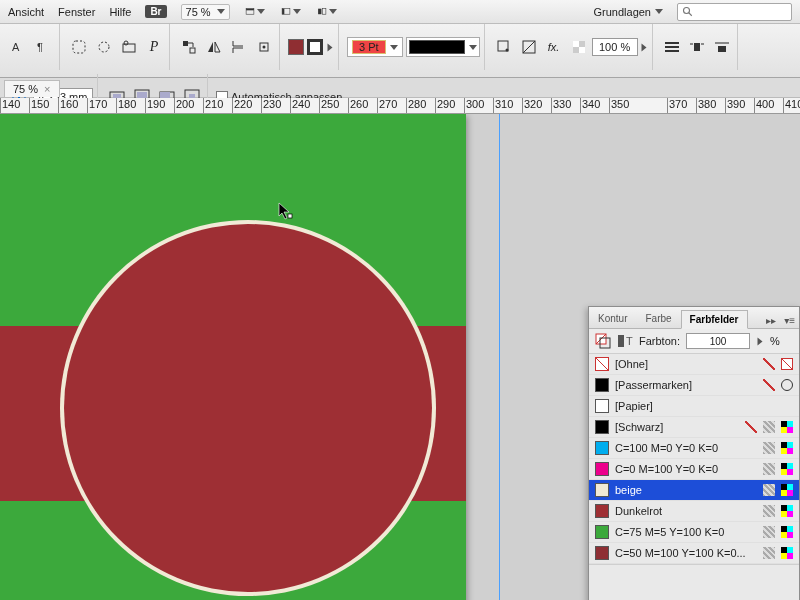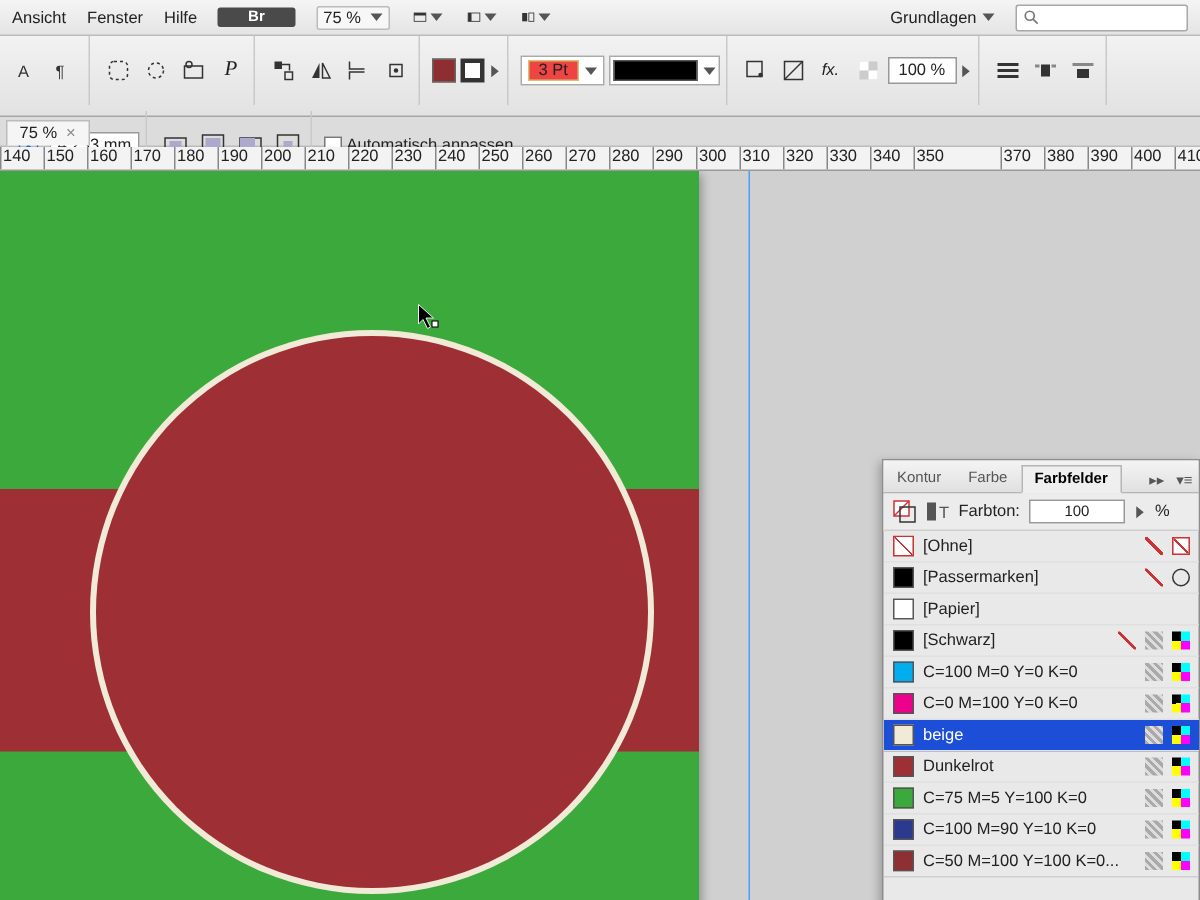--- a/index.html
+++ b/index.html
@@ -1,19 +1,19 @@
 <!DOCTYPE html>
 <html><head>
 <meta charset="utf-8">
 <style>
 * { box-sizing: border-box; margin: 0; padding: 0; font-family: "Segoe UI", Tahoma, sans-serif; font-size: 11px; color: #222; user-select: none; }
 body { background: #e6e6e6; width: 800px; height: 600px; overflow: hidden; position: relative; }
 .menubar { height: 24px; background: linear-gradient(#f5f5f5,#e4e4e4); display: flex; align-items: center; padding: 0 8px; gap: 14px; border-bottom: 1px solid #bcbcbc; }
 .menubar .mitem { cursor: default; }
-.menubar .chip { background:#4a4a4a; color:#fff; padding:1px 20px; border-radius:2px; font-weight:bold; font-size:10px;}
+.menubar .chip { background:#4a4a4a; color:#fff; padding:1px 5px; border-radius:2px; font-weight:bold; font-size:10px;}
 .menubar .zoom-dd { display:flex; align-items:center; gap:6px; border:1px solid #bbb; padding:1px 4px; background:#f7f7f7; border-radius:2px;}
 .menubar .spacer { flex:1; }
 .menubar .preset { display:flex; align-items:center; gap:4px; }
 .menubar .search { display:flex; align-items:center; background:#fff; border:1px solid #a8a8a8; border-radius:2px; padding:1px 4px; width:115px; height:18px;}
 .menubar .search svg { width:12px; height:12px; fill:#777; }
 .iconbtn { width:22px; height:22px; display:inline-flex; align-items:center; justify-content:center; border:1px solid transparent; border-radius:2px; }
 .tri { width:0; height:0; border-left:4px solid transparent; border-right:4px solid transparent; border-top:5px solid #555; }
 
 .ctrlbar { height: 54px; background: linear-gradient(#f2f2f2,#e2e2e2); border-bottom: 1px solid #a5a5a5; display:flex; align-items:center; padding: 0 4px; gap:4px; flex-wrap:wrap; }
 .ctrlbar .group { display:flex; align-items:center; gap:3px; padding:0 4px; border-right:1px solid #c9c9c9; height:46px;}
@@ -407,26 +407,20 @@
           <span class="ric gray"></span>
           <span class="ric cmyk"></span>
         </div>
         <div class="row">
           <span class="sw" style="background: rgb(60, 169, 60);"></span>
           <span class="nm">C=75 M=5 Y=100 K=0</span>
           <span class="ric gray"></span>
           <span class="ric cmyk"></span>
         </div>
         <div class="row">
-          <span class="sw" style="background: rgb(43, 58, 143);"></span>
-          <span class="nm">C=100 M=90 Y=10 K=0</span>
-          <span class="ric gray"></span>
-          <span class="ric cmyk"></span>
-        </div>
-        <div class="row">
           <span class="sw" style="background: rgb(142, 47, 52);"></span>
           <span class="nm">C=50 M=100 Y=100 K=0...</span>
           <span class="ric gray"></span>
           <span class="ric cmyk"></span>
         </div>
       </div>
     <div class="foot"></div>
   </div>
 </div>
 

